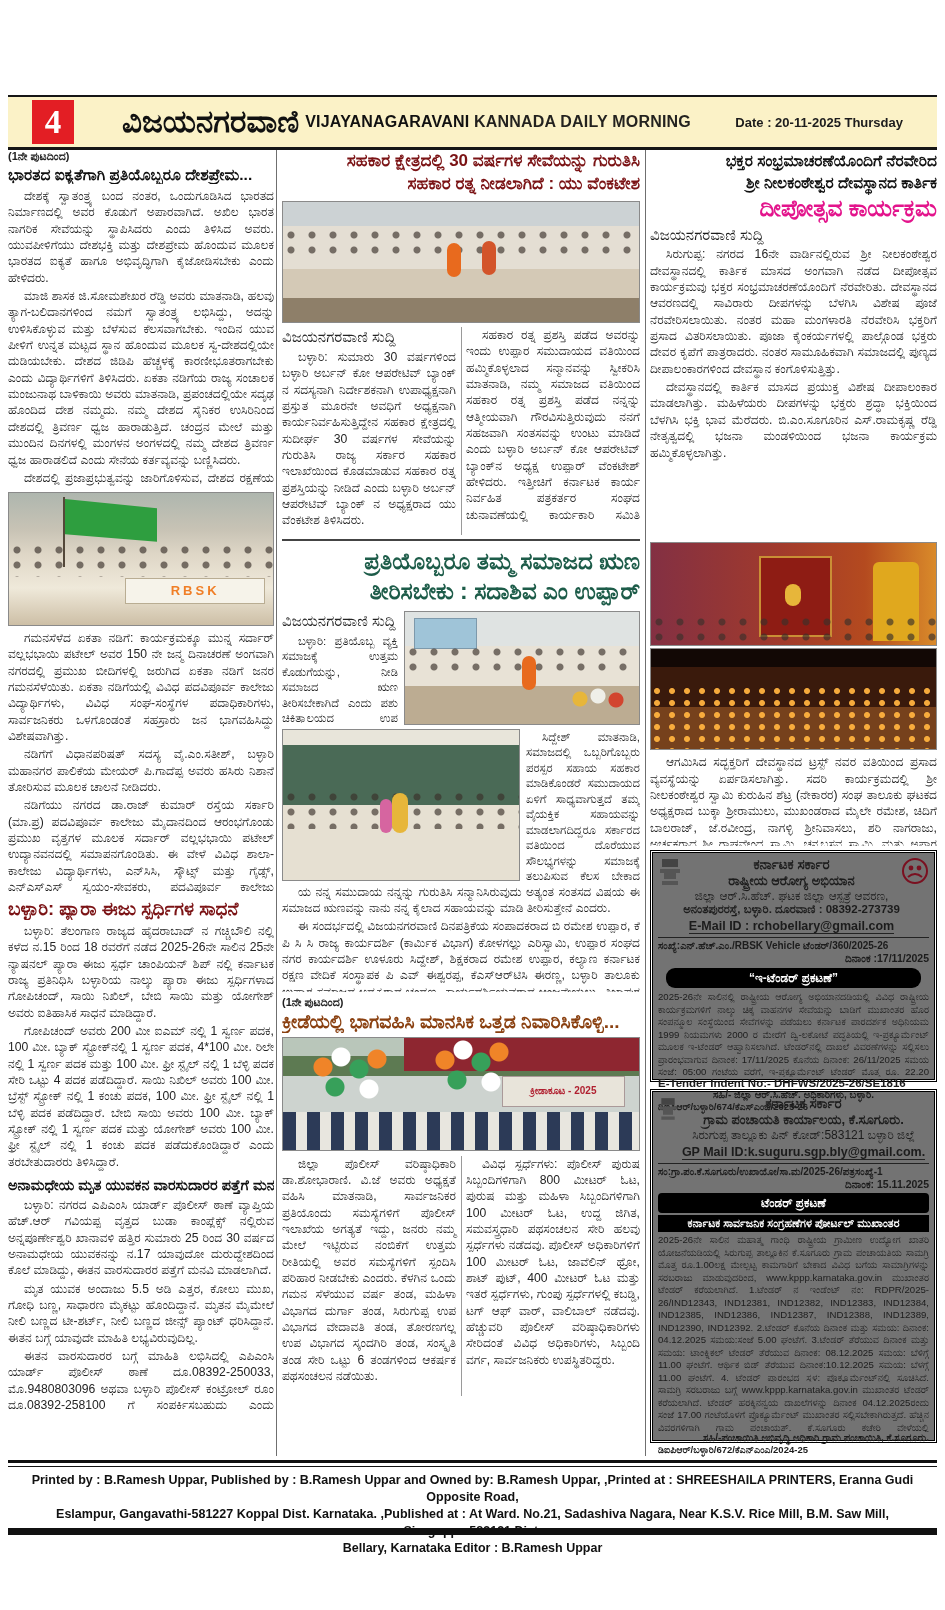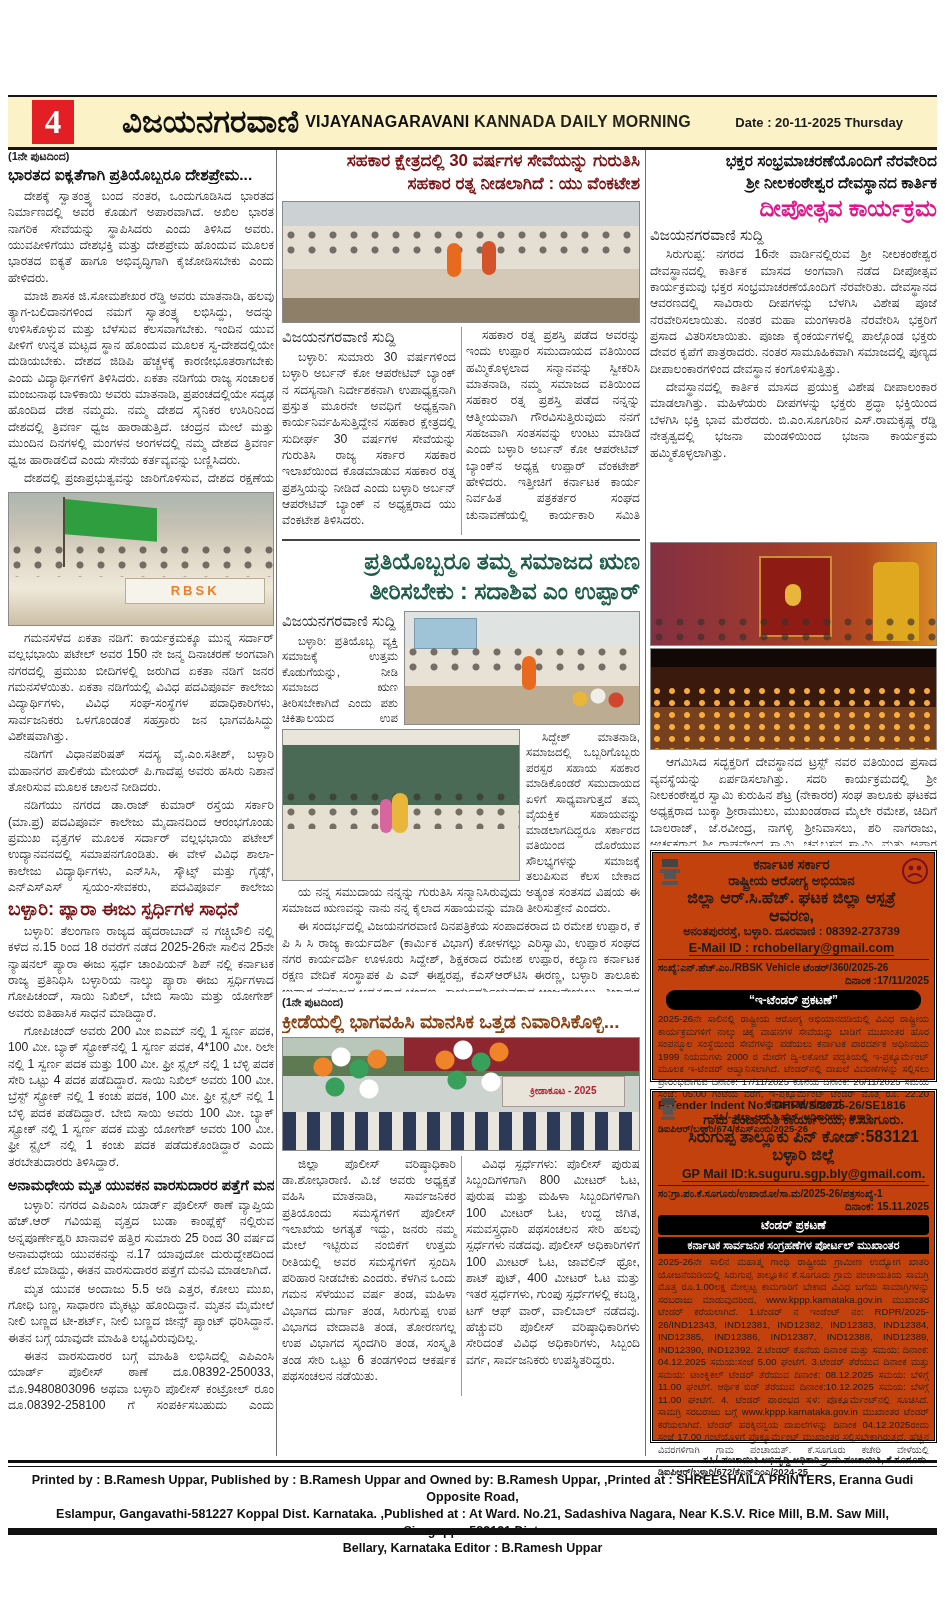--- a/index.html
+++ b/index.html
@@ -73,26 +73,26 @@
   .b1{left:8%;top:8%;} .b2{left:42%;top:2%;}
   .p-temple1{height:102px;background:linear-gradient(90deg,#833043 0%,#a13a2c 45%,#b44a1f 75%,#d98a2a 100%);}
   .pt-shrine{position:absolute;left:38%;top:12%;width:24%;height:76%;background:#8e1c14;border:2px solid #c98f35;}
   .pt-idol{position:absolute;left:47%;top:40%;width:16px;height:22px;border-radius:8px;background:#e7b63a;}
   .pt-man{position:absolute;right:6%;top:18%;width:16%;height:78%;background:#e0a81e;border-radius:6px 6px 0 0;}
   .p-temple2{height:100px;background:linear-gradient(180deg,#120805 0 18%,#3a1a0c 18% 58%,#76411c 58% 100%);}
   .p-temple2:after{content:"";position:absolute;left:0;right:0;bottom:0;height:64%;
       background-image:radial-gradient(circle 2.5px at 6px 6px,#ffb23e 0 2.5px,transparent 3.5px);
       background-size:15px 12px;opacity:.95;}
   
-  .ad{border:1px solid #000;box-shadow:0 0 0 1px #fff inset,0 0 0 2px #000 inset;padding:6px 7px;background:#c2410c;}
+  .ad{border:1px solid #000;box-shadow:0 0 0 1px #fff inset,0 0 0 2px #000 inset;padding:6px 7px;background:#737373;}
   .ad-head{display:flex;align-items:flex-start;}
   .ad-titles{flex:1;text-align:center;}
   .ad-t1{font-size:13.5px;font-weight:bold;}
   .ad-t2{font-size:13px;font-weight:bold;}
-  .ad-t3{font-size:16px;font-weight:bold;}
+  .ad-t3{font-size:12px;font-weight:normal;}
   .ad-t4{font-size:11.5px;font-weight:bold;}
   .ad-mail{font-size:12.5px;font-weight:bold;border-bottom:1px solid #222;display:inline-block;}
   .ad-ref{font-size:10px;font-weight:bold;border-top:1px solid #222;margin-top:3px;padding-top:2px;}
   .ad-date{font-size:10.5px;font-weight:bold;text-align:right;}
   .ad-banner{background:#000;color:#fff;text-align:center;font-weight:bold;font-size:12px;
              padding:3px 0;margin:3px 8px;border-radius:9px;}
   .ad-banner2{background:#000;color:#fff;text-align:center;font-weight:bold;font-size:11px;padding:2px 0;margin:2px 0;}
   .ad-body{font-size:9.6px;line-height:1.3;text-align:justify;overflow:hidden;}
   .ad-bold{font-size:11.5px;font-weight:bold;}
   .ad-sign{font-size:10px;font-weight:bold;text-align:right;}

